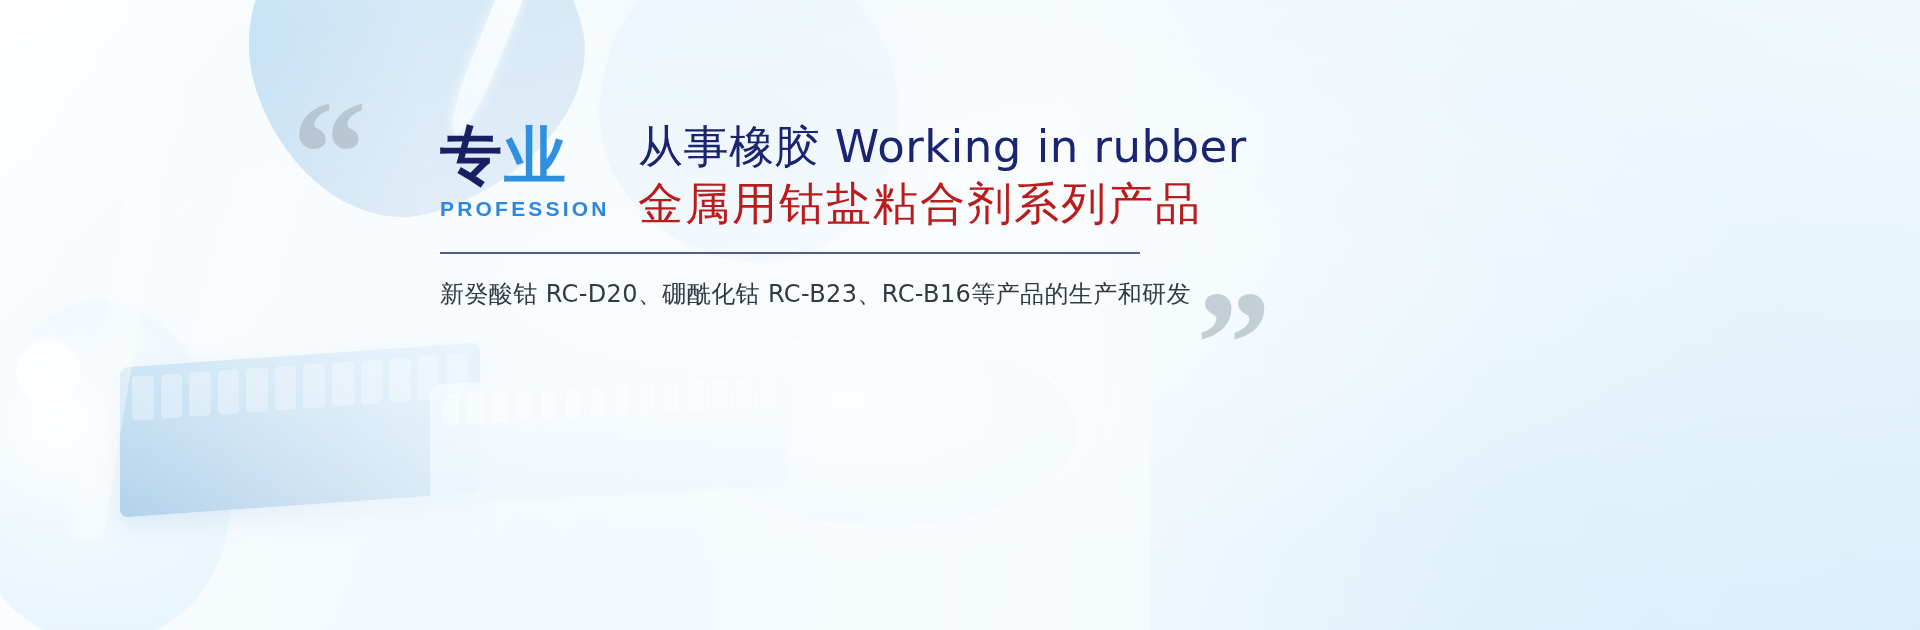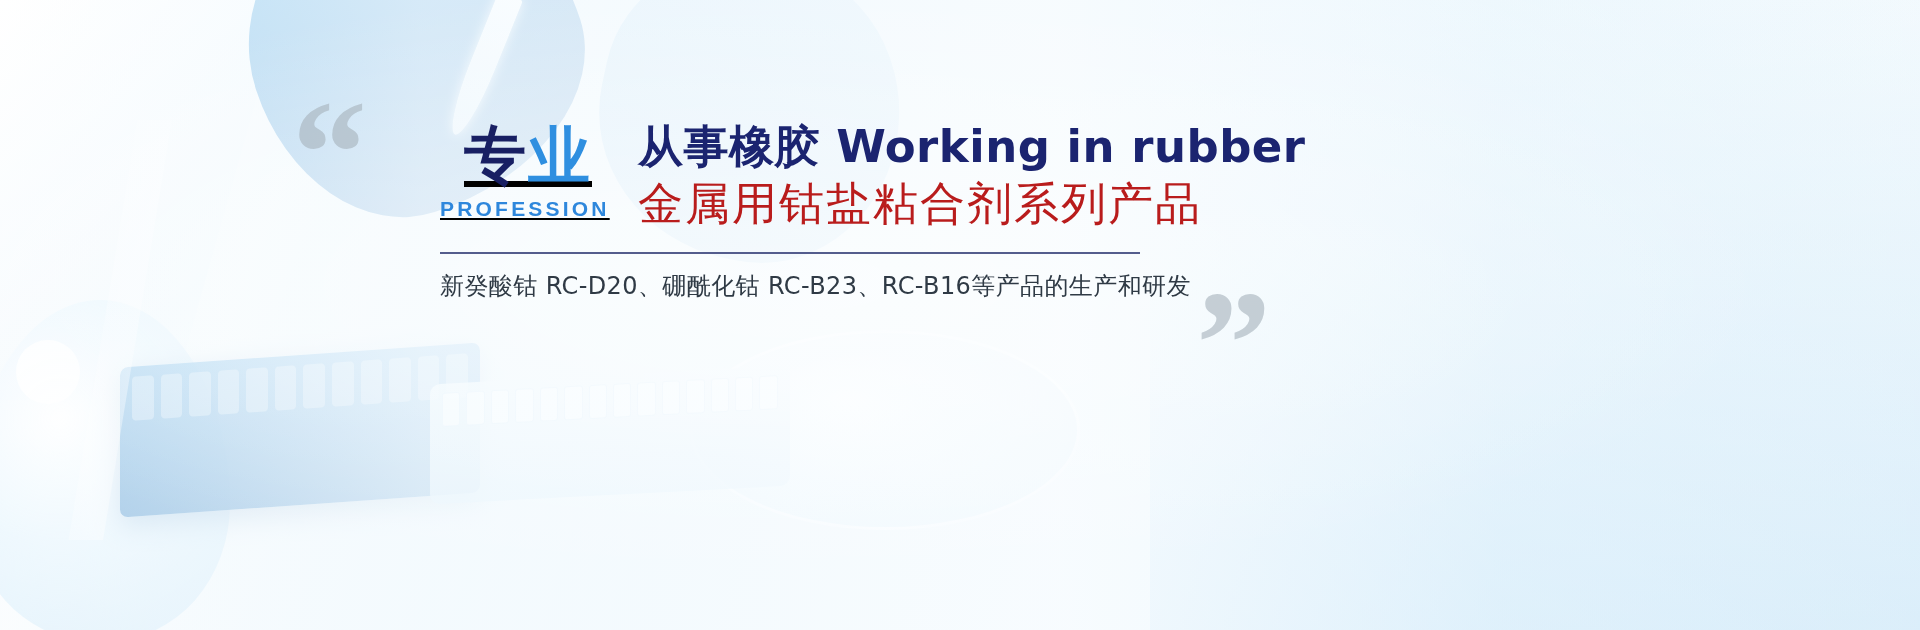--- a/index.html
+++ b/index.html
@@ -111,21 +111,21 @@
   .quote-close{ left:1196px; top:268px; font-size:150px; }
 
   
   .content{
     position:absolute; left:440px; top:118px; width:740px;
   }
   .head-row{ display:flex; align-items:flex-start; }
 
   
   .logo{
-    width:152px; flex:0 0 152px; padding-top:6px; text-align:right;text-decoration:underline;
+    width:152px; flex:0 0 152px; padding-top:6px; text-align:left;
   }
   .logo-cn{
     font-family:"DejaVu Sans","Liberation Sans",sans-serif;
     font-size:62px; font-weight:700; line-height:1.02;
     letter-spacing:2px; white-space:nowrap;
   }
   .logo-cn .c1{ color:#181f63; }
   .logo-cn .c2{ color:#2f8fe0; }
   .logo-en{
     margin-top:10px;
@@ -134,36 +134,36 @@
   }
 
   .divider{
     width:3px; align-self:stretch; min-height:112px;
     background:#3b8fd8; margin:6px 26px 0 20px; border-radius:2px;
   }
 
   .titles{ flex:1; padding-top:2px; }
   .title1{
     font-family:"DejaVu Sans","Liberation Sans",sans-serif;
-    font-size:45px; font-weight:700; color:#1b2470;
+    font-size:45px; font-weight:400; color:#1b2470;
     letter-spacing:.5px; line-height:1.18; white-space:nowrap;
   }
   .title2{
     font-family:"DejaVu Sans","Liberation Sans",sans-serif;
     font-size:45px; font-weight:400; color:#b91c1c;
     letter-spacing:2px; line-height:1.2; margin-top:4px; white-space:nowrap;
   }
 
   .rule{
     width:700px; height:2px; background:#2b3470; opacity:.8;
     margin:16px 0 0 0;
   }
 
   .subline{
-    margin-top:16px; width:700px; text-align:center;
+    margin-top:24px; width:700px; text-align:center;
     font-family:"DejaVu Sans","Liberation Sans",sans-serif;
     font-size:24px; color:#2f3a45; letter-spacing:.4px; white-space:nowrap;
   }
 
   .en-desc{
     margin-top:26px; width:700px; text-align:center;
     font-size:15px; line-height:1.55; color:#7d93a6; opacity:.85;
   }
   .en-desc div{ white-space:nowrap; }
 </style>

